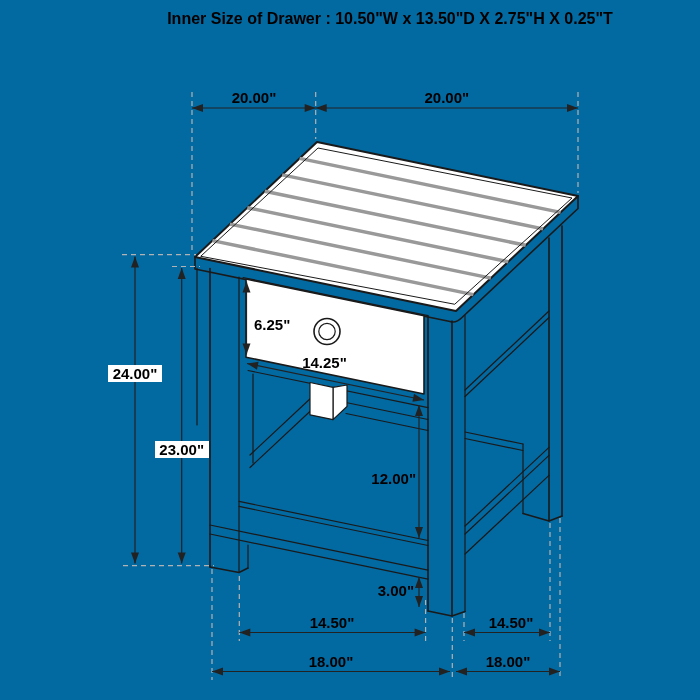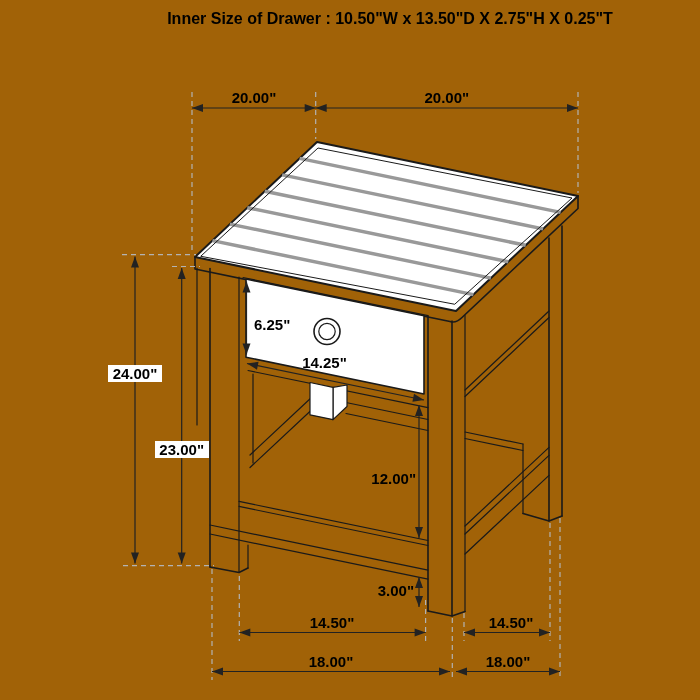--- a/index.html
+++ b/index.html
@@ -4,21 +4,21 @@
 <style>
   html, body {
     margin: 0;
     padding: 0;
     background: #ffffff;
     width: 700px;
     height: 700px;
     overflow: hidden;
     font-family: "Liberation Sans", sans-serif;
   }
-  .stage { position: relative; width: 700px; height: 700px; background: #a16207; }
+  .stage { position: relative; width: 700px; height: 700px; background: #0369a1; }
   svg { display: block; }
 
   .struct { stroke: #1a1a1a; fill: none; stroke-width: 1.6; stroke-linejoin: round; stroke-linecap: round; }
   .struct-thin { stroke: #1a1a1a; fill: none; stroke-width: 1.2; stroke-linejoin: round; stroke-linecap: round; }
   .face { fill: #ffffff; stroke: #1a1a1a; stroke-width: 1.6; stroke-linejoin: round; }
   .face-thin { fill: #ffffff; stroke: #1a1a1a; stroke-width: 1.2; stroke-linejoin: round; }
   .plank { stroke: #999999; stroke-width: 3.5; fill: none; }
   .dim { stroke: #222222; stroke-width: 1.2; fill: none; }
   .ext { stroke: #b3b3b3; stroke-width: 1.2; fill: none; stroke-dasharray: 5 4; }
   .dim-label {

